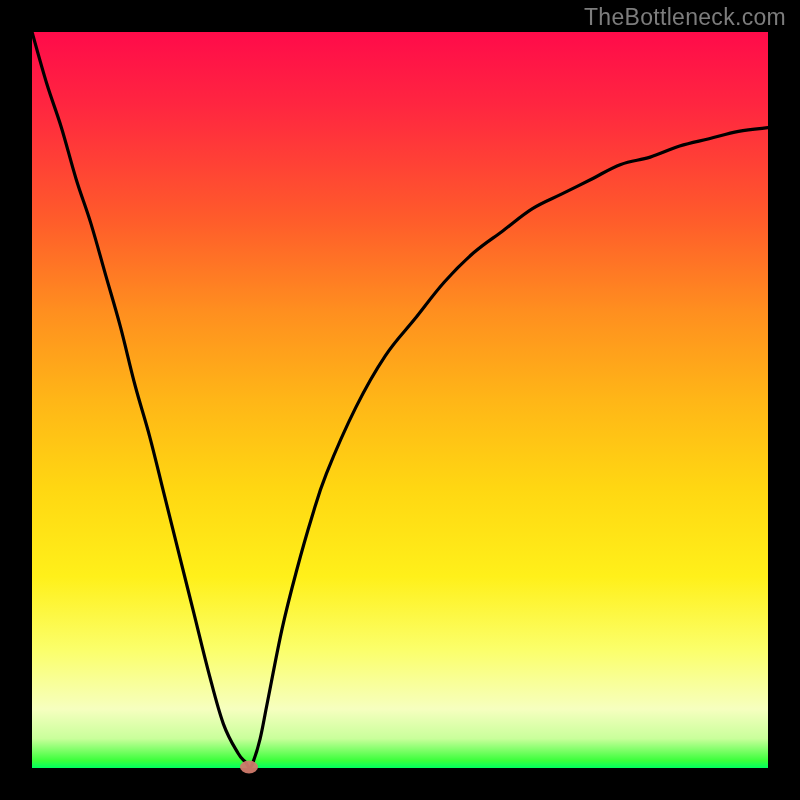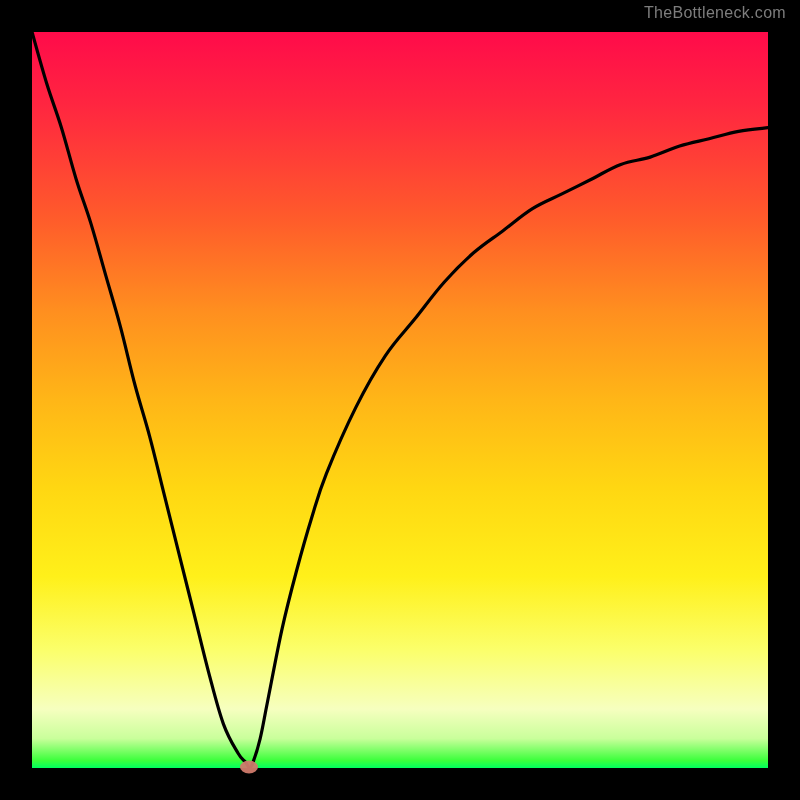--- a/index.html
+++ b/index.html
@@ -37,21 +37,21 @@
       #c9ff9b 96%,
       #3bff3b 99%,
       #00ff5e 100%
     );
   }
   .attribution {
     position: absolute;
     top: 4px;
     right: 14px;
     color: #7d7d7d;
-    font-size: 16px;
+    font-size: 23px;
     letter-spacing: 0.3px;
     user-select: none;
   }
   .marker {
     position: absolute;
     width: 18px;
     height: 13px;
     border-radius: 50% / 50%;
     background: #d07a6c;
     opacity: 0.95;

